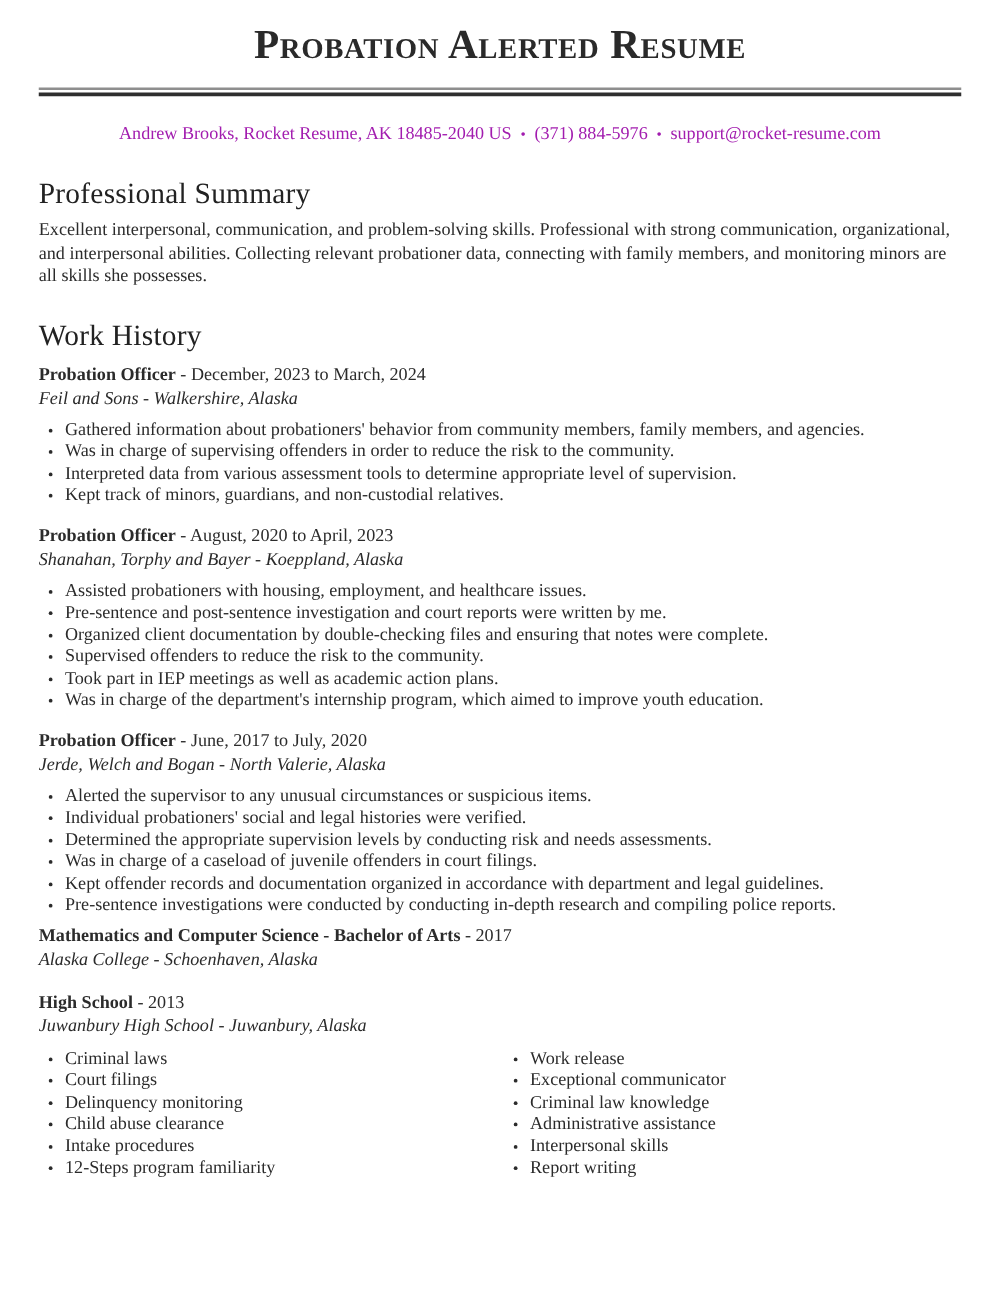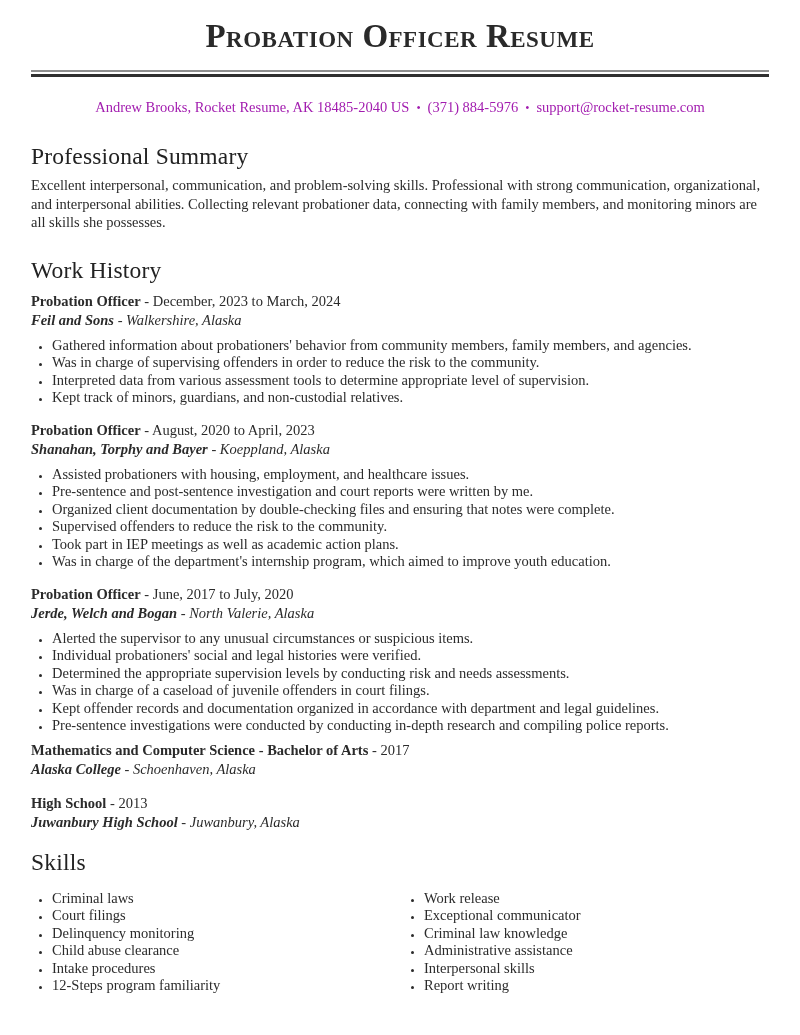--- a/index.html
+++ b/index.html
@@ -48,21 +48,21 @@
   .para {
     font-size: 14.5px;
     line-height: 18.5px;
     margin: 0;
   }
 
   .job { margin-top: 8px; }
   .job + .job { margin-top: 14px; }
   .line { font-size: 14.5px; line-height: 19px; }
   .bold { font-weight: 700; }
-  .bold-italic { font-weight: 700; font-style: italic; }
+  .bold-italic { font-weight: 400; font-style: italic; }
   .italic { font-style: italic; text-align: center; }
 
   ul.bullets {
     margin: 7px 0 0 0;
     padding-left: 21px;
     list-style: disc outside;
   }
   ul.bullets li {
     font-size: 14.5px;
     line-height: 17.5px;
@@ -75,21 +75,21 @@
   .skills-cols { display: flex; }
   .skills-cols ul.bullets { margin-top: 8px; }
   .skills-col-left  { width: 372px; flex: none; }
   .skills-col-right { flex: 1; }
 </style>
 </head>
 <body>
 
 <div class="page">
 
-  <h1 class="title">Probation Officer Resume</h1>
+  <h1 class="title">Probation Alerted Resume</h1>
   <div class="rule"></div>
 
   <div class="contact"><span>Andrew Brooks, Rocket Resume, AK 18485-2040 US</span><span class="sep">•</span><span>(371) 884-5976</span><span class="sep">•</span><span>support@rocket-resume.com</span></div>
 
   <h2 class="section-heading">Professional Summary</h2>
   <p class="para">Excellent interpersonal, communication, and problem-solving skills. Professional with strong communication, organizational, and interpersonal abilities. Collecting relevant probationer data, connecting with family members, and monitoring minors are all skills she possesses.</p>
 
   <h2 class="section-heading">Work History</h2>
 
   <div class="job">
@@ -133,21 +133,20 @@
   <div class="edu">
     <div class="line"><span class="bold">Mathematics and Computer Science - Bachelor of Arts</span><span> - 2017</span></div>
     <div class="line"><span class="bold-italic">Alaska College</span><span class="italic"> - Schoenhaven, Alaska</span></div>
   </div>
 
   <div class="edu">
     <div class="line"><span class="bold">High School</span><span> - 2013</span></div>
     <div class="line"><span class="bold-italic">Juwanbury High School</span><span class="italic"> - Juwanbury, Alaska</span></div>
   </div>
 
-  <h2 class="section-heading tight">Skills</h2>
 
   <div class="skills-cols">
     <div class="skills-col-left">
       <ul class="bullets">
         <li>Criminal laws</li>
         <li>Court filings</li>
         <li>Delinquency monitoring</li>
         <li>Child abuse clearance</li>
         <li>Intake procedures</li>
         <li>12-Steps program familiarity</li>

